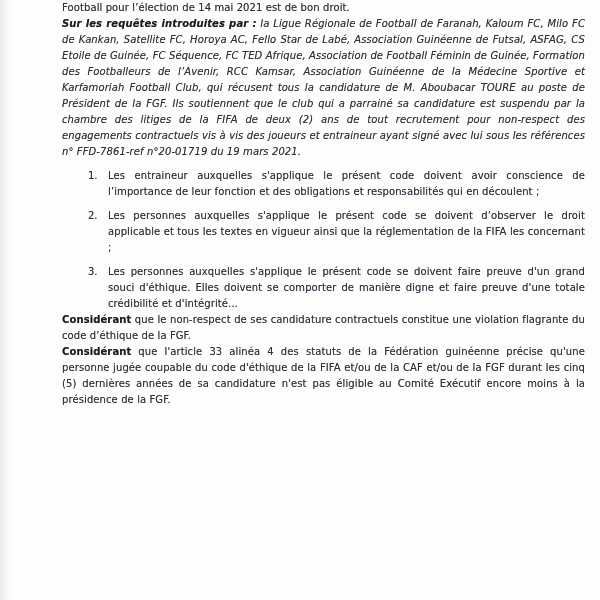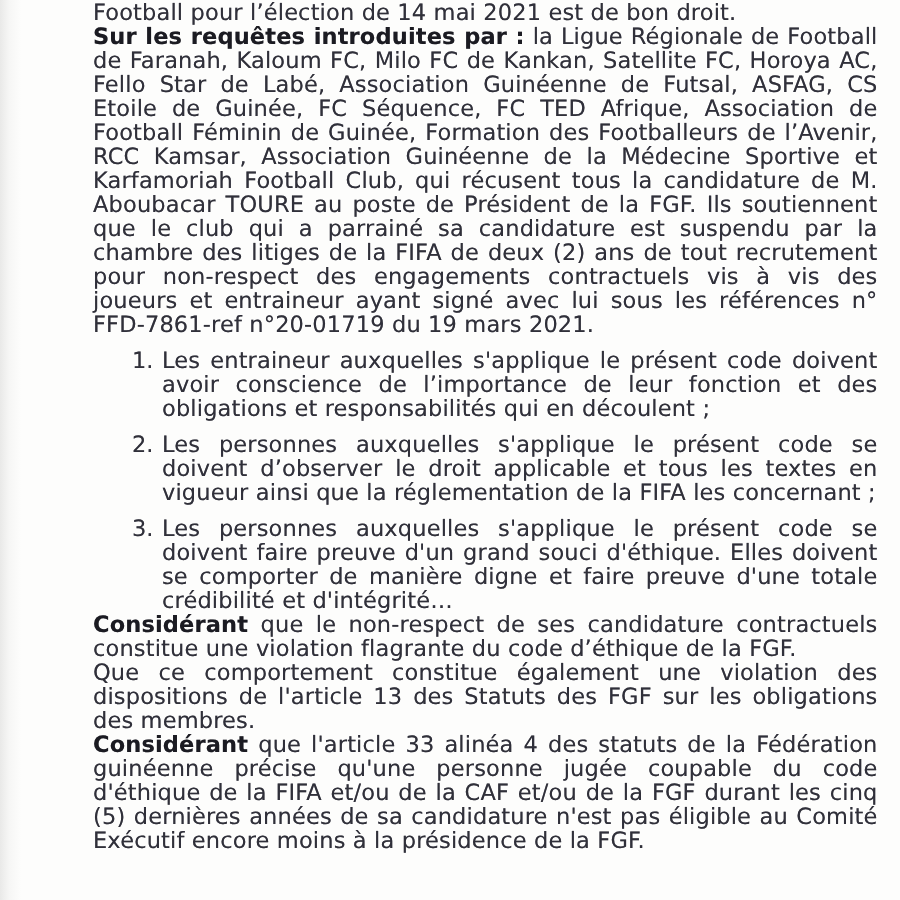--- a/index.html
+++ b/index.html
@@ -10,37 +10,37 @@
     overflow: hidden;
     background: #fdfdfc;
   }
   .scan-page {
     position: relative;
     width: 600px;
     height: 600px;
     background: linear-gradient(90deg, #e9e9e8 0px, #f6f6f5 6px, #fdfdfc 14px);
     font-family: "DejaVu Sans", "Liberation Sans", sans-serif;
     color: #30303a;
-    font-size: 15px;
+    font-size: 10px;
     line-height: 16px;
     text-shadow: 0 0 0.4px rgba(48,48,58,0.55);
   }
   .text-col {
     position: absolute;
     left: 62px;
     top: 0;
     width: 523px;
   }
   p.doc-par {
     margin: 0;
     text-align: justify;
     letter-spacing: 0.1px;
   }
   .clip-top { margin-top: -5px; }
-  .mt11 { margin-top: 11px; }
+  .mt11 { margin-top: 11px; font-style: italic; }
   .mt7  { margin-top: 7px; }
   .mt8  { margin-top: 8px; }
   .lead-bold, b { font-weight: bold; color: #1b1b22; }
   .doc-list {
     margin: 8px 0 0 0;
     padding: 0 0 0 26px;
     list-style: none;
   }
   .doc-list .li-row {
     display: flex;
@@ -85,22 +85,19 @@
       <div class="li-row">
         <span class="li-num">3.</span>
         <span class="li-text">Les personnes auxquelles s'applique le présent code se doivent faire preuve d'un grand souci d'éthique. Elles doivent se comporter de manière digne et faire preuve d'une totale crédibilité et d'intégrité…</span>
       </div>
     </div>
 
     <p class="doc-par mt8">
       <span class="lead-bold">Considérant</span><span> que le non-respect de ses candidature contractuels constitue une violation flagrante du code d’éthique de la FGF.</span>
     </p>
 
-    <p class="doc-par mt7">
-      <span>Que ce comportement constitue également une violation des dispositions de l'article 13 des Statuts des FGF sur les obligations des membres.</span>
-    </p>
 
     <p class="doc-par mt7">
       <span class="lead-bold">Considérant</span><span> que l'article 33 alinéa 4 des statuts de la Fédération guinéenne précise qu'une personne jugée coupable du code d'éthique de la FIFA et/ou de la CAF et/ou de la FGF durant les cinq (5) dernières années de sa candidature n'est pas éligible au Comité Exécutif encore moins à la présidence de la FGF.</span>
     </p>
 
   </div>
 </div>
 
 </body></html>

